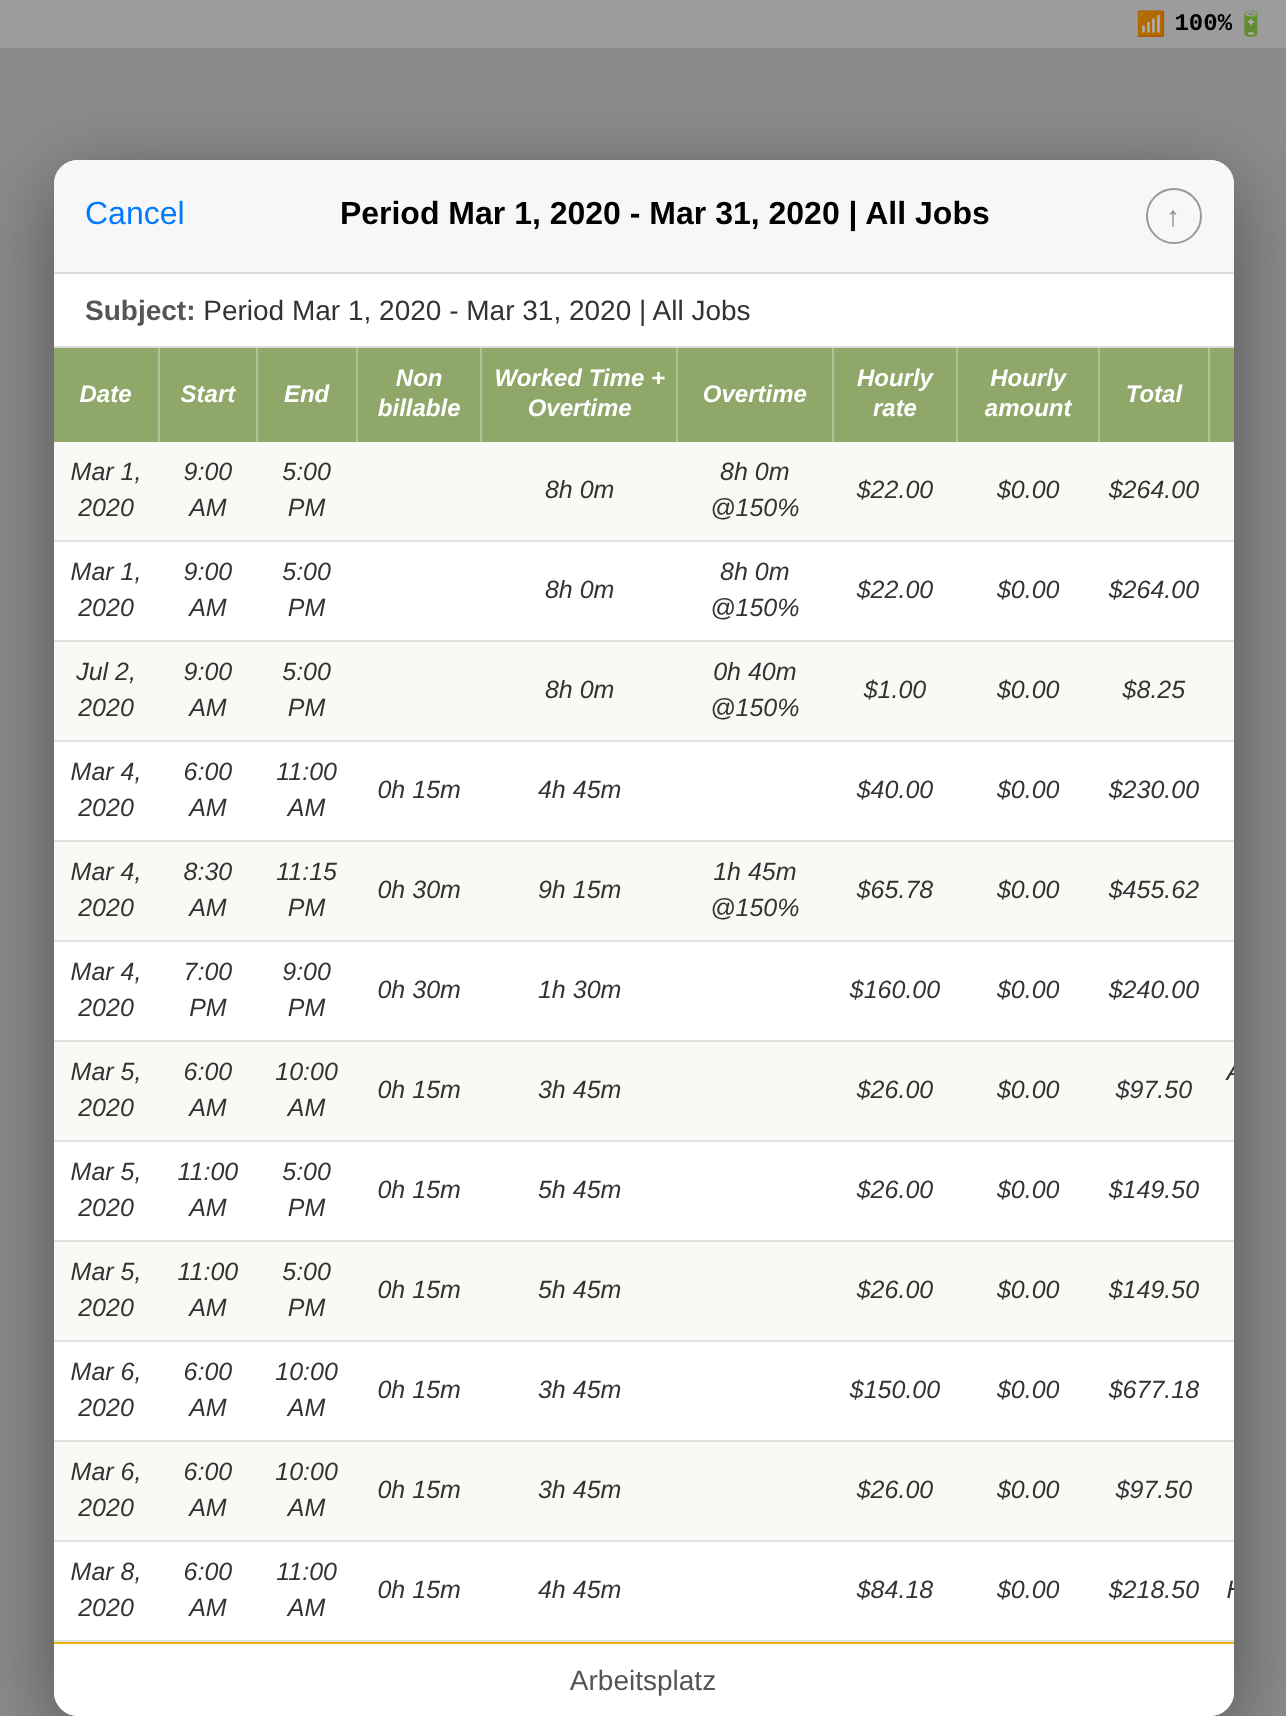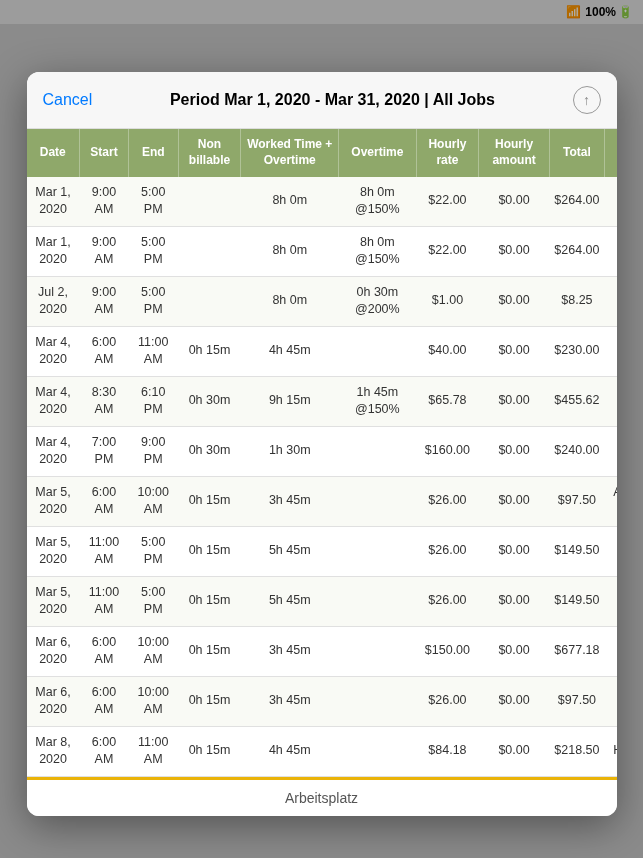--- a/index.html
+++ b/index.html
@@ -21,21 +21,21 @@
       padding: 0 10px;
       font-size: 12px;
       font-weight: 600;
     }
 
     .modal-overlay {
       position: absolute;
       top: 0; left: 0; right: 0; bottom: 0;
       background: rgba(0,0,0,0.3);
       display: flex;
-      align-items: center;
+      align-items: flex-end;
       justify-content: center;
       padding-top: 30px;
     }
 
     .modal {
       background: #fff;
       border-radius: 12px;
       width: 590px;
       max-height: 810px;
       overflow: hidden;
@@ -92,20 +92,21 @@
 
     .subject-row span.label {
       font-weight: 600;
       color: #555;
     }
 
     .table-container {
       overflow-y: auto;
       overflow-x: auto;
       flex: 1;
+      font-style: italic;
     }
 
     table {
       border-collapse: collapse;
       width: 100%;
       min-width: 640px;
       font-size: 12.5px;
     }
 
     thead tr {
@@ -143,48 +144,52 @@
       padding: 7px 5px;
       text-align: center;
       vertical-align: middle;
       font-size: 12.5px;
       color: #333;
       line-height: 1.4;
     }
 
     .bottom-bar {
       background: #fff;
-      border-top: 3px solid #eab308;
+      border-top: 1px solid #eab308;
       padding: 10px 16px;
       text-align: center;
       font-size: 14px;
       color: #555;
       flex-shrink: 0;
     }
   </style>
 </head>
 <body>
 
 <div class="status-bar">
   <span>📶</span>
-  <span style="margin-left:4px;">100%</span>
+  <span style="margin-left:4px;font-family:Liberation Mono, monospace;">100%</span>
   <span style="margin-left:2px;">🔋</span>
 </div>
 
 <div class="modal-overlay">
   <div class="modal">
 
     <div class="modal-header">
       <span class="cancel-btn">Cancel</span>
       <span class="title">Period Mar 1, 2020 - Mar 31, 2020 | All Jobs</span>
       <div class="share-btn">
         <span>↑</span>
       </div>
     </div>
 
+    <div class="subject-row">
+      <span class="label">Subject:</span>
+      <span>Period Mar 1, 2020 - Mar 31, 2020 | All Jobs</span>
+    </div>
 
     <div class="table-container">
       <table>
         <thead>
           <tr>
             <th>Date</th>
             <th>Start</th>
             <th>End</th>
             <th>Non billable</th>
             <th>Worked Time + Overtime</th>
@@ -219,42 +224,42 @@
               <td>$0.00</td>
               <td>$264.00</td>
               <td>Day</td>
             </tr>
             <tr>
               <td>Jul 2, 2020</td>
               <td>9:00 AM</td>
               <td>5:00 PM</td>
               <td></td>
               <td>8h 0m</td>
-              <td>0h 30m @200%</td>
+              <td>0h 40m @150%</td>
               <td>$1.00</td>
               <td>$0.00</td>
               <td>$8.25</td>
               <td>Day</td>
             </tr>
             <tr>
               <td>Mar 4, 2020</td>
               <td>6:00 AM</td>
               <td>11:00 AM</td>
               <td>0h 15m</td>
               <td>4h 45m</td>
               <td></td>
               <td>$40.00</td>
               <td>$0.00</td>
               <td>$230.00</td>
               <td>Group</td>
             </tr>
             <tr>
               <td>Mar 4, 2020</td>
               <td>8:30 AM</td>
-              <td>6:10 PM</td>
+              <td>11:15 PM</td>
               <td>0h 30m</td>
               <td>9h 15m</td>
               <td>1h 45m @150%</td>
               <td>$65.78</td>
               <td>$0.00</td>
               <td>$455.62</td>
               <td>Day</td>
             </tr>
             <tr>
               <td>Mar 4, 2020</td>

